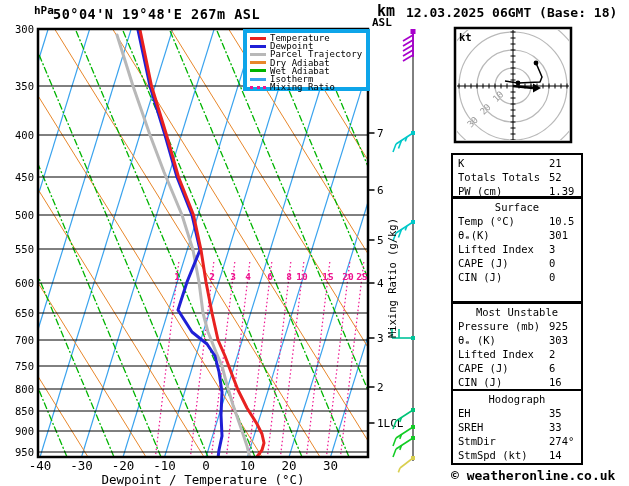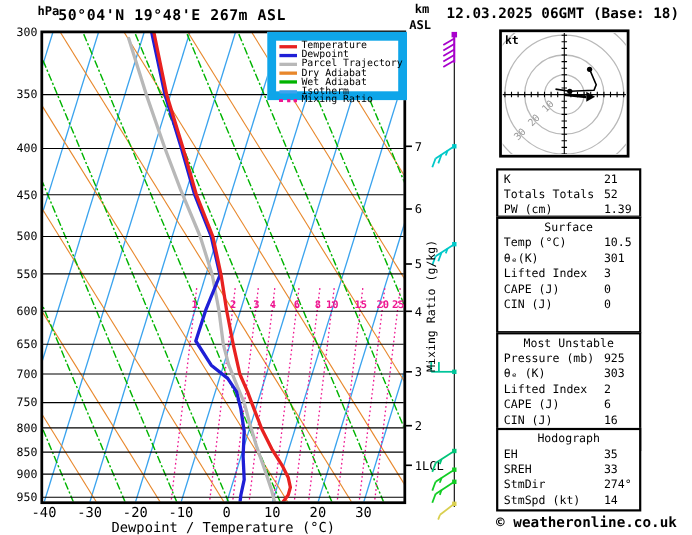--- a/index.html
+++ b/index.html
@@ -1,31 +1,31 @@
 <!DOCTYPE html>
 <html><head>
 <meta charset="utf-8">
 <style>
   html,body{margin:0;padding:0;background:#fff;}
   .stage{position:relative;width:629px;height:486px;background:#fff;
          font-family:"DejaVu Sans Mono","Liberation Mono",monospace;color:#000;overflow:hidden;}
   .t{position:absolute;white-space:pre;}
   .hpa{left:6px;top:4px;font-size:11px;font-weight:bold;margin-left:28px;}
   .title{left:53px;top:6px;font-size:13.5px;font-weight:bold;letter-spacing:0.5px;}
-  .km{left:377px;top:2px;font-size:11px;font-weight:bold;}
+  .km{left:377px;top:2px;font-size:15px;font-weight:bold;}
   .asl{left:372px;top:16px;font-size:11px;font-weight:bold;}
   .date{left:406px;top:5px;font-size:13px;font-weight:bold;}
   .ktlabel{left:459px;top:31px;font-size:10.5px;font-weight:bold;}
   .credit{left:451px;top:468px;font-size:13px;font-weight:bold;}
   .xlabel{left:38px;top:472px;width:330px;text-align:center;font-size:12.5px;}
   .mixlabel{left:386px;top:218px;font-size:10.5px;writing-mode:vertical-rl;transform:rotate(180deg);}
   svg{position:absolute;left:0;top:0;}
   svg text{font-family:"DejaVu Sans Mono","Liberation Mono",monospace;}
   .legendbox{position:absolute;left:243px;top:29px;width:127px;height:62px;background:#fff;
-             border:8px solid #0ea5e9;box-sizing:border-box;padding:1px 0 0 3px;}
+             border:4px solid #0ea5e9;box-sizing:border-box;padding:1px 0 0 3px;}
   .legrow{display:flex;align-items:center;height:8.2px;}
   .legsample{width:16px;height:0;border-top:3px solid #000;margin-right:4px;flex:none;}
   .legsample.dotted{border-top-style:dotted;border-top-width:3px;}
   .leglabel{font-size:9px;line-height:8px;white-space:pre;}
   .pbox{position:absolute;left:451px;width:132px;border:2px solid #000;box-sizing:border-box;
         background:#fff;padding-top:1px;}
   .trow{display:flex;padding:0 5px;line-height:14px;font-size:10.5px;white-space:pre;}
   .trow .lbl{width:91px;flex:none;}
   .trow.hdr{justify-content:center;}
 </style>

